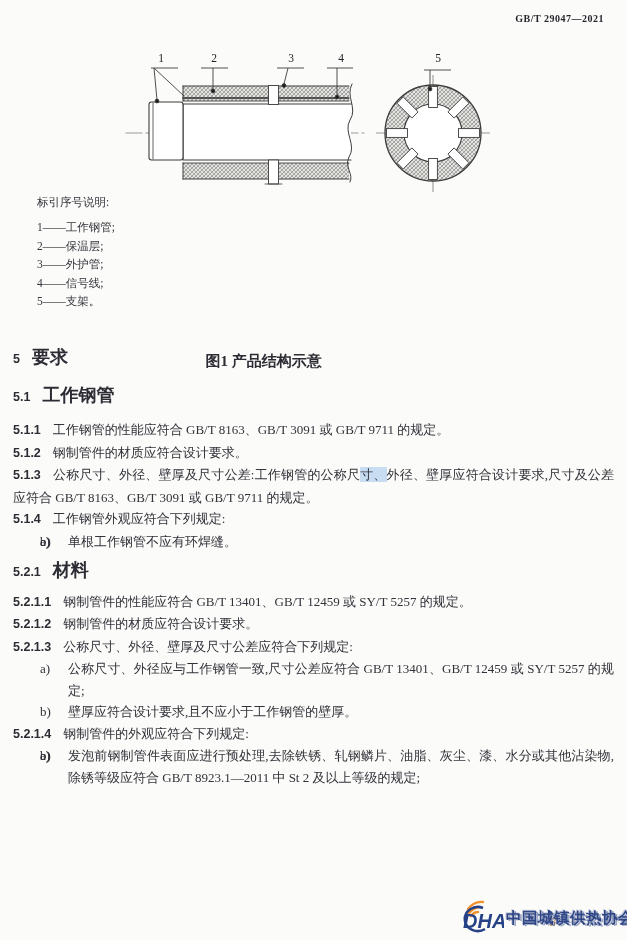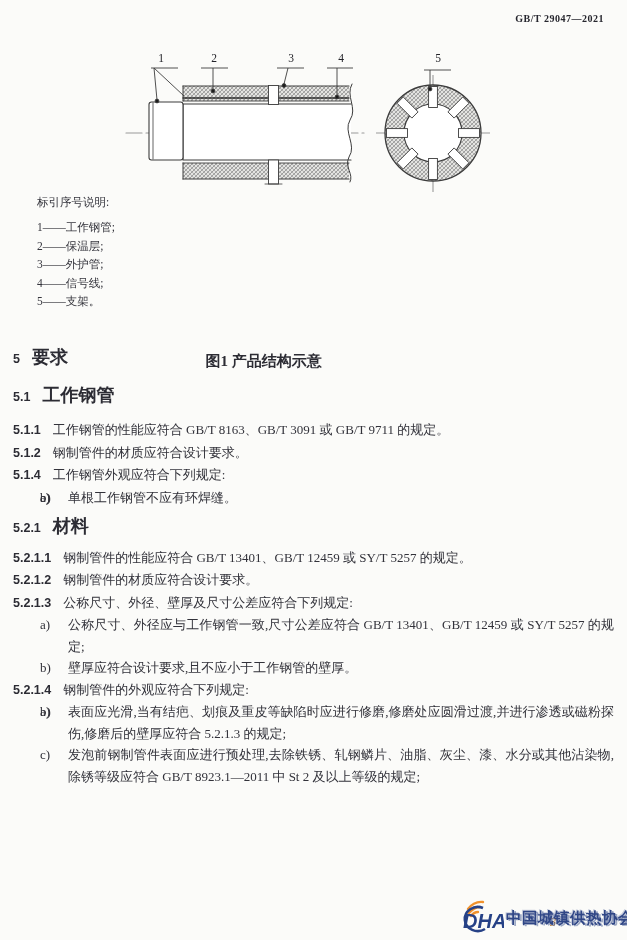--- a/index.html
+++ b/index.html
@@ -153,35 +153,36 @@
 </div>
 
 <div class="caption">图1  产品结构示意</div>
 
 <div id="body">
   <p class="h h1"><span class="num">5</span><span class="htext">要求</span></p>
   <p class="h h2"><span class="num">5.1</span><span class="htext">工作钢管</span></p>
 
   <p class="clause"><span class="num">5.1.1</span><span>工作钢管的性能应符合 GB/T 8163、GB/T 3091 或 GB/T 9711 的规定。</span></p>
   <p class="clause"><span class="num">5.1.2</span><span>钢制管件的材质应符合设计要求。</span></p>
+  <p class="clause"><span class="num">5.1.3</span><span>公称尺寸、外径、壁厚及尺寸公差:工作钢管的公称尺</span><span class="hl">寸、</span><span>外径、壁厚应符合设计要求,尺寸及公差应符合 GB/T 8163、GB/T 3091 或 GB/T 9711 的规定。</span></p>
   <p class="clause"><span class="num">5.1.4</span><span>工作钢管外观应符合下列规定:</span></p>
   <p class="li"><span class="marker">a)</span></p>
   <p class="li"><span class="marker">b)</span></p>
   <p class="li"><span class="marker">c)</span><span>单根工作钢管不应有环焊缝。</span></p>
 
   <p class="h h3"><span class="num">5.2.1</span><span class="htext">材料</span></p>
 
   <p class="clause"><span class="num">5.2.1.1</span><span>钢制管件的性能应符合 GB/T 13401、GB/T 12459 或 SY/T 5257 的规定。</span></p>
   <p class="clause"><span class="num">5.2.1.2</span><span>钢制管件的材质应符合设计要求。</span></p>
   <p class="clause"><span class="num">5.2.1.3</span><span>公称尺寸、外径、壁厚及尺寸公差应符合下列规定:</span></p>
   <p class="li"><span class="marker">a)</span><span>公称尺寸、外径应与工作钢管一致,尺寸公差应符合 GB/T 13401、GB/T 12459 或 SY/T 5257 的规定;</span></p>
   <p class="li"><span class="marker">b)</span><span>壁厚应符合设计要求,且不应小于工作钢管的壁厚。</span></p>
   <p class="clause"><span class="num">5.2.1.4</span><span>钢制管件的外观应符合下列规定:</span></p>
   <p class="li"><span class="marker">a)</span></p>
-  <p class="li"><span class="marker">b)</span><span>表面应光滑,当有结疤、划痕及重皮等缺陷时应进行修磨,修磨处应圆滑过渡,并进行渗透或磁粉探伤,修磨后的壁厚应符合 5.2.1.3 的规定;</span></p>
+  <p class="li"><span class="marker">b)</span></p>
   <p class="li"><span class="marker">c)</span><span>发泡前钢制管件表面应进行预处理,去除铁锈、轧钢鳞片、油脂、灰尘、漆、水分或其他沾染物,除锈等级应符合 GB/T 8923.1—2011 中 St 2 及以上等级的规定;</span></p>
 </div>
 
 <span class="pgnum">3</span>
 
 <div class="watermark">
   <svg width="58" height="40" viewBox="0 0 58 40">
     <g stroke="#f08a1d" stroke-width="2.4" fill="none" stroke-linecap="round">
       <path d="M22,11 Q28,3 37,4"></path>
       <path d="M23,15 Q28,9 34,9"></path>

